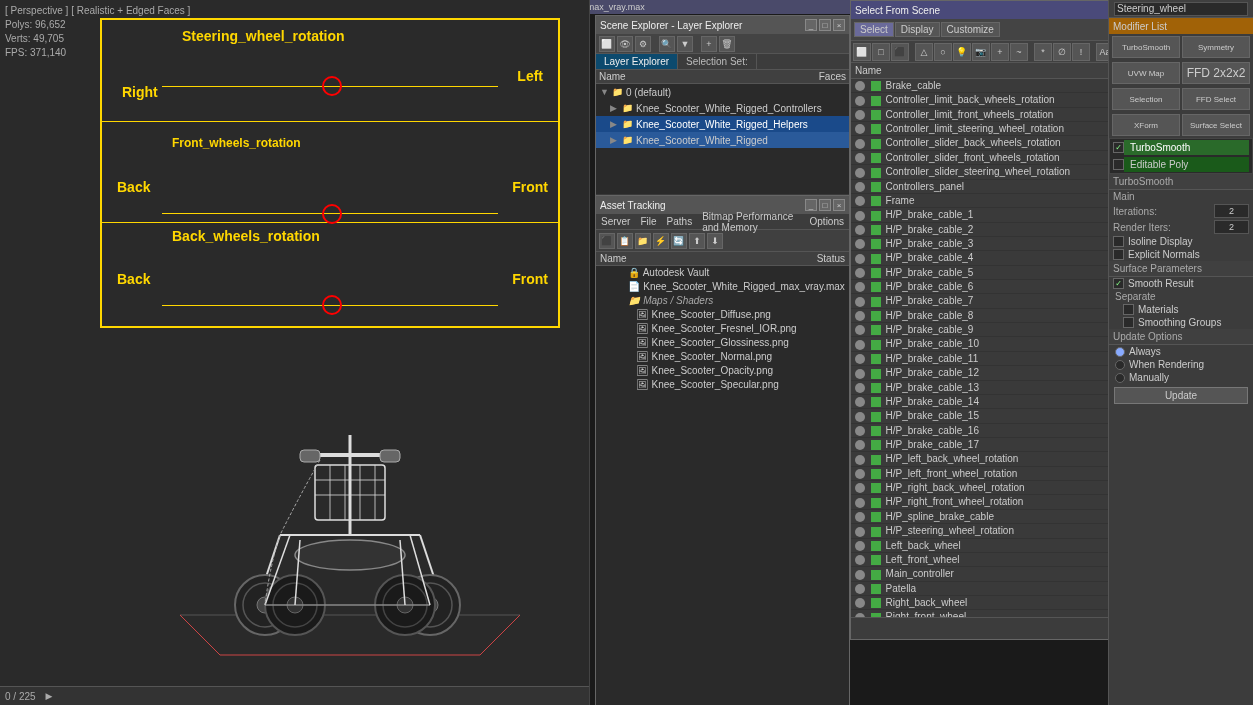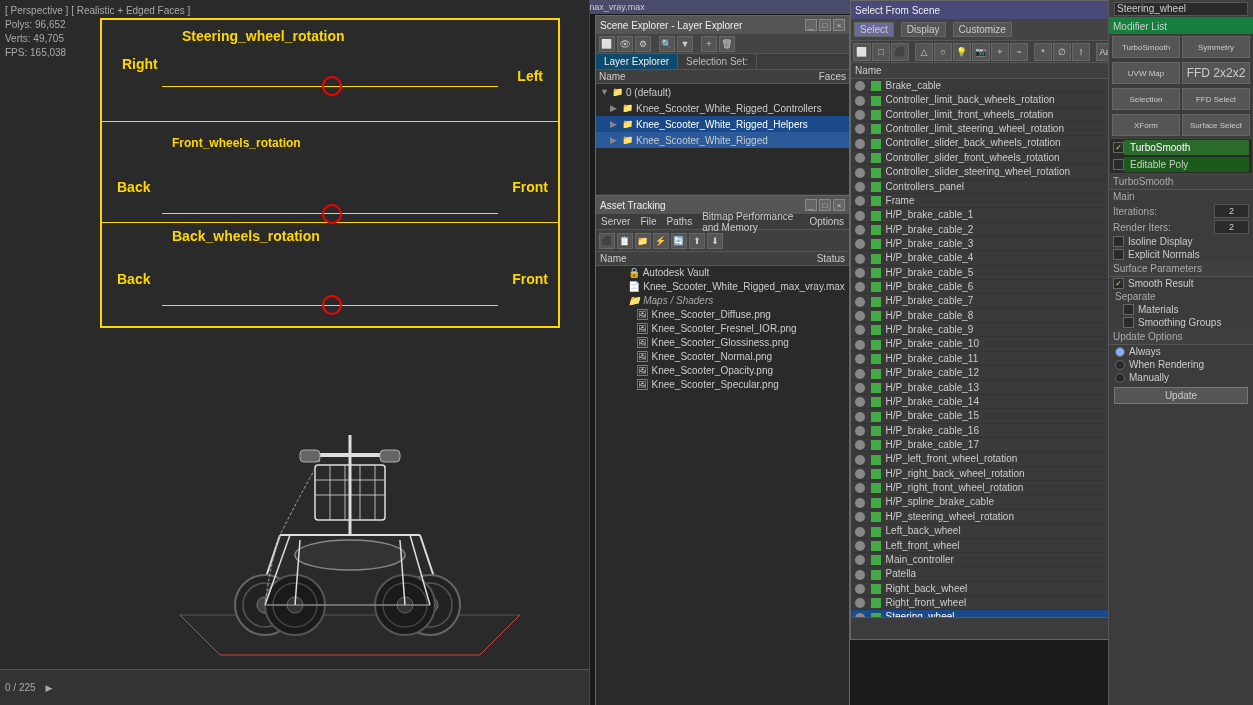--- a/index.html
+++ b/index.html
@@ -45,21 +45,21 @@
       color: #ffd700;
       font-size: 16px;
       font-weight: bold;
     }
 
     
     #status-bar {
       position: absolute;
       bottom: 0; left: 0;
       width: 590px;
-      height: 36px;
+      height: 19px;
       background: #333;
       border-top: 1px solid #555;
       display: flex;
       align-items: center;
       padding: 0 5px;
       font-size: 10px;
       color: #aaa;
       gap: 10px;
     }
 
@@ -178,21 +178,21 @@
     #select-scene .panel-titlebar {
       background: #4a4a7a;
     }
 
     .select-toolbar {
       height: 22px;
       background: #444;
       display: flex;
       align-items: center;
       padding: 0 3px;
-      gap: 7px;
+      gap: 1px;
       border-bottom: 1px solid #555;
     }
     .select-btn {
       padding: 1px 5px;
       background: #555;
       border: 1px solid #666;
       cursor: pointer;
       font-size: 10px;
       color: #ccc;
     }
@@ -256,21 +256,21 @@
       border-bottom: 1px solid #555;
       display: flex;
       align-items: center;
       padding: 0 5px;
       font-size: 10px;
       color: #aaa;
     }
 
     .mod-header {
       height: 16px;
-      background: #15803d;
+      background: #a16207;
       display: flex;
       align-items: center;
       padding: 0 4px;
       font-size: 10px;
       color: #ccc;
       cursor: pointer;
     }
 
     .mod-row {
       display: flex;
@@ -490,31 +490,31 @@
     <div>
       <span>Polys:</span>
       <span>96,652</span>
     </div>
     <div>
       <span>Verts:</span>
       <span>49,705</span>
     </div>
     <div>
       <span>FPS:</span>
-      <span>165,038</span>
+      <span>371,140</span>
     </div>
   </div>
 
   <div id="diagram-box">
 
     <div class="diag-inner-line-h" style="top:33%"></div>
     <div class="diag-inner-line-h" style="top:66%"></div>
 
     <div class="diagram-label" style="top:8px; left:80px; font-size:14px;">Steering_wheel_rotation</div>
-    <div class="diagram-label" style="top:36px; left:20px; font-size:14px;">Right</div>
+    <div class="diagram-label" style="top:64px; left:20px; font-size:14px;">Right</div>
     <div class="diagram-label" style="top:48px; right:15px; font-size:14px;">Left</div>
 
     <div style="position:absolute;top:66px;left:60px;right:60px;height:1px;background:#ffd700;"></div>
 
     <div class="circle-mark" style="top:56px;left:220px;"></div>
 
     <div class="diagram-label" style="top:38%; left:70px; font-size:12px;">Front_wheels_rotation</div>
     <div class="diagram-label" style="top:52%; left:15px; font-size:14px;">Back</div>
     <div class="diagram-label" style="top:52%; right:10px; font-size:14px;">Front</div>
     <div style="position:absolute;top:63%;left:60px;right:60px;height:1px;background:#ffd700;"></div>
@@ -966,20 +966,28 @@
       <span style="display:inline-block;width:10px;height:10px;background:#888;border-radius:50%;margin-right:3px;vertical-align:middle;"></span>
       <span style="display:inline-block;width:10px;height:10px;background:#44aa44;margin-right:2px;vertical-align:middle;"></span>
       H/P_brake_cable_17
     </td>
     <td style="text-align:right;width:50px;"></td>
   </tr>
           <tr>
     <td>
       <span style="display:inline-block;width:10px;height:10px;background:#888;border-radius:50%;margin-right:3px;vertical-align:middle;"></span>
       <span style="display:inline-block;width:10px;height:10px;background:#44aa44;margin-right:2px;vertical-align:middle;"></span>
+      H/P_left_back_wheel_rotation
+    </td>
+    <td style="text-align:right;width:50px;"></td>
+  </tr>
+          <tr>
+    <td>
+      <span style="display:inline-block;width:10px;height:10px;background:#888;border-radius:50%;margin-right:3px;vertical-align:middle;"></span>
+      <span style="display:inline-block;width:10px;height:10px;background:#44aa44;margin-right:2px;vertical-align:middle;"></span>
       H/P_left_front_wheel_rotation
     </td>
     <td style="text-align:right;width:50px;"></td>
   </tr>
           <tr>
     <td>
       <span style="display:inline-block;width:10px;height:10px;background:#888;border-radius:50%;margin-right:3px;vertical-align:middle;"></span>
       <span style="display:inline-block;width:10px;height:10px;background:#44aa44;margin-right:2px;vertical-align:middle;"></span>
       H/P_right_back_wheel_rotation
     </td>

